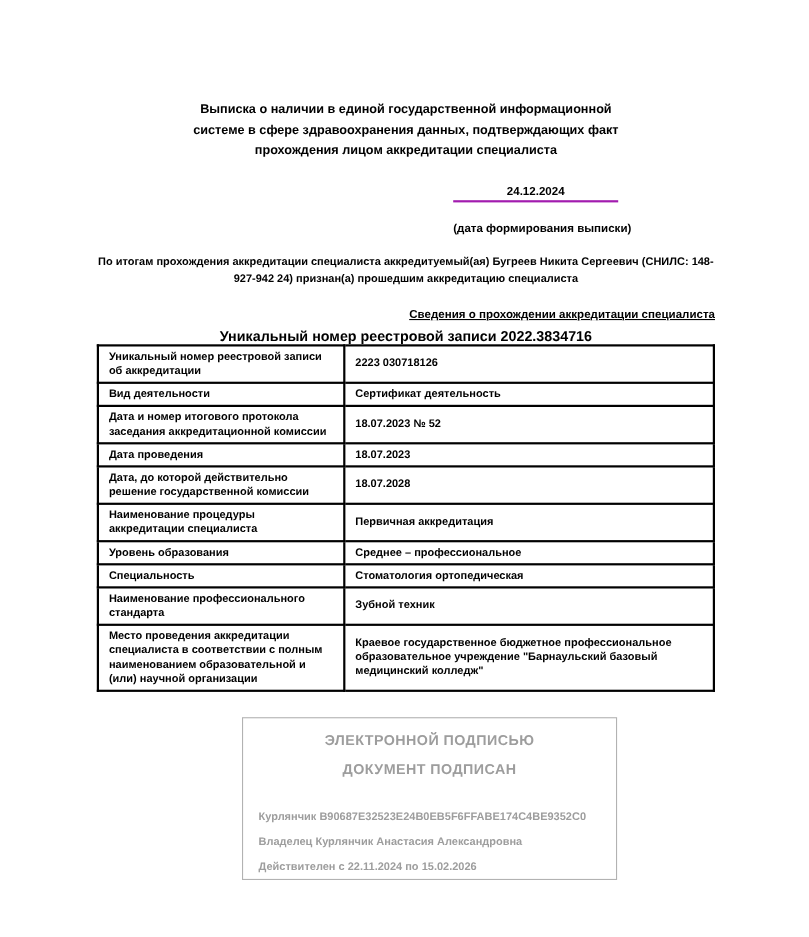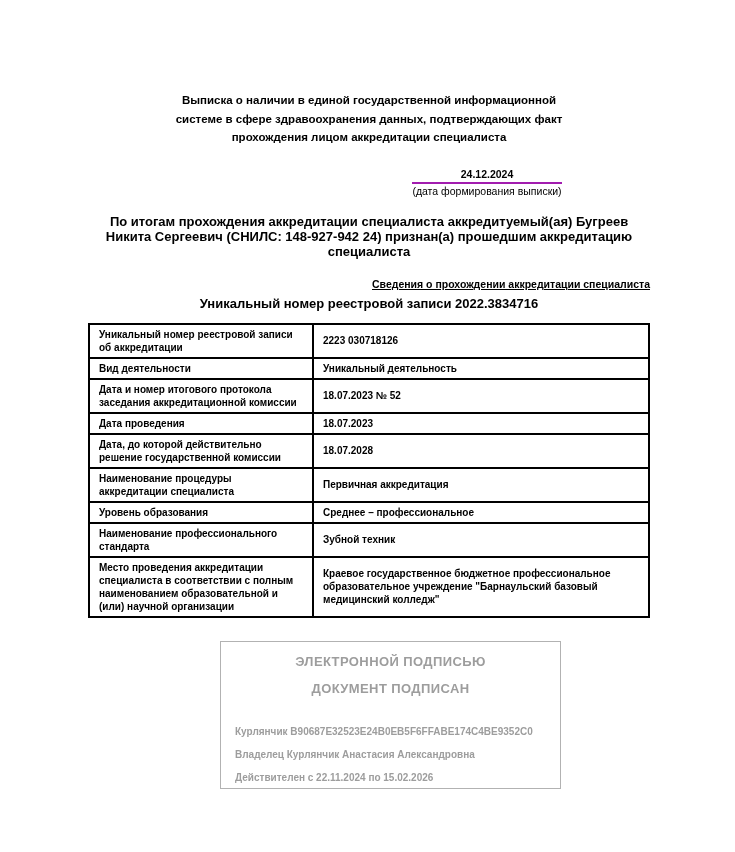--- a/index.html
+++ b/index.html
@@ -23,47 +23,46 @@
     line-height: 18.5px;
   }
 
   .date-wrap { display: flex; justify-content: flex-end; margin-top: 21px; }
   .date-block { width: 150px; margin-right: 88px; text-align: center; }
   .date-value {
     font-size: 10.5px; font-weight: bold;
     padding-bottom: 2px;
     border-bottom: 2px solid #a21caf;
   }
-  .date-caption { font-size: 10.5px; font-weight: normal; padding-top: 1px; white-space: nowrap; }
+  .date-caption { font-size: 10.5px; font-weight: bold; padding-top: 18px; white-space: nowrap; }
 
   .intro {
     margin-top: 17px;
     text-align: center;
-    font-size: 13px;
+    font-size: 10px;
     font-weight: bold;
     line-height: 15px;
   }
 
   .section-title {
     margin-top: 19px;
     text-align: right;
     font-size: 10.5px;
     font-weight: bold;
     text-decoration: underline;
   }
 
   .registry-title {
     margin-top: 6px;
     text-align: center;
     font-size: 13px;
     font-weight: bold;
   }
 
   table.acc-table {
-    margin-top: 12px;
     width: 562px;
     border-collapse: collapse;
   }
   table.acc-table td {
     border: 2px solid #000;
     font-size: 10px;
     font-weight: bold;
     line-height: 13px;
     padding: 3px 9px;
     vertical-align: middle;
@@ -117,41 +116,45 @@
     <div class="registry-title">Уникальный номер реестровой записи 2022.3834716</div>
 
     <table class="acc-table">
       <tbody>
         <tr>
           <td class="cell-label">Уникальный номер реестровой записи об аккредитации</td>
           <td class="cell-value">2223 030718126</td>
         </tr>
         <tr>
           <td class="cell-label">Вид деятельности</td>
-          <td class="cell-value">Уникальный деятельность</td>
+          <td class="cell-value">Сертификат деятельность</td>
         </tr>
         <tr>
           <td class="cell-label">Дата и номер итогового протокола заседания аккредитационной комиссии</td>
           <td class="cell-value">18.07.2023 № 52</td>
         </tr>
         <tr>
           <td class="cell-label">Дата проведения</td>
           <td class="cell-value">18.07.2023</td>
         </tr>
         <tr>
           <td class="cell-label">Дата, до которой действительно решение государственной комиссии</td>
           <td class="cell-value">18.07.2028</td>
         </tr>
         <tr>
           <td class="cell-label">Наименование процедуры аккредитации специалиста</td>
           <td class="cell-value">Первичная аккредитация</td>
         </tr>
         <tr>
           <td class="cell-label">Уровень образования</td>
           <td class="cell-value">Среднее – профессиональное</td>
+        </tr>
+        <tr>
+          <td class="cell-label">Специальность</td>
+          <td class="cell-value">Стоматология ортопедическая</td>
         </tr>
         <tr>
           <td class="cell-label">Наименование профессионального стандарта</td>
           <td class="cell-value">Зубной техник</td>
         </tr>
         <tr>
           <td class="cell-label">Место проведения аккредитации специалиста в соответствии с полным наименованием образовательной и (или) научной организации</td>
           <td class="cell-value">Краевое государственное бюджетное профессиональное образовательное учреждение "Барнаульский базовый медицинский колледж"</td>
         </tr>
       </tbody>

